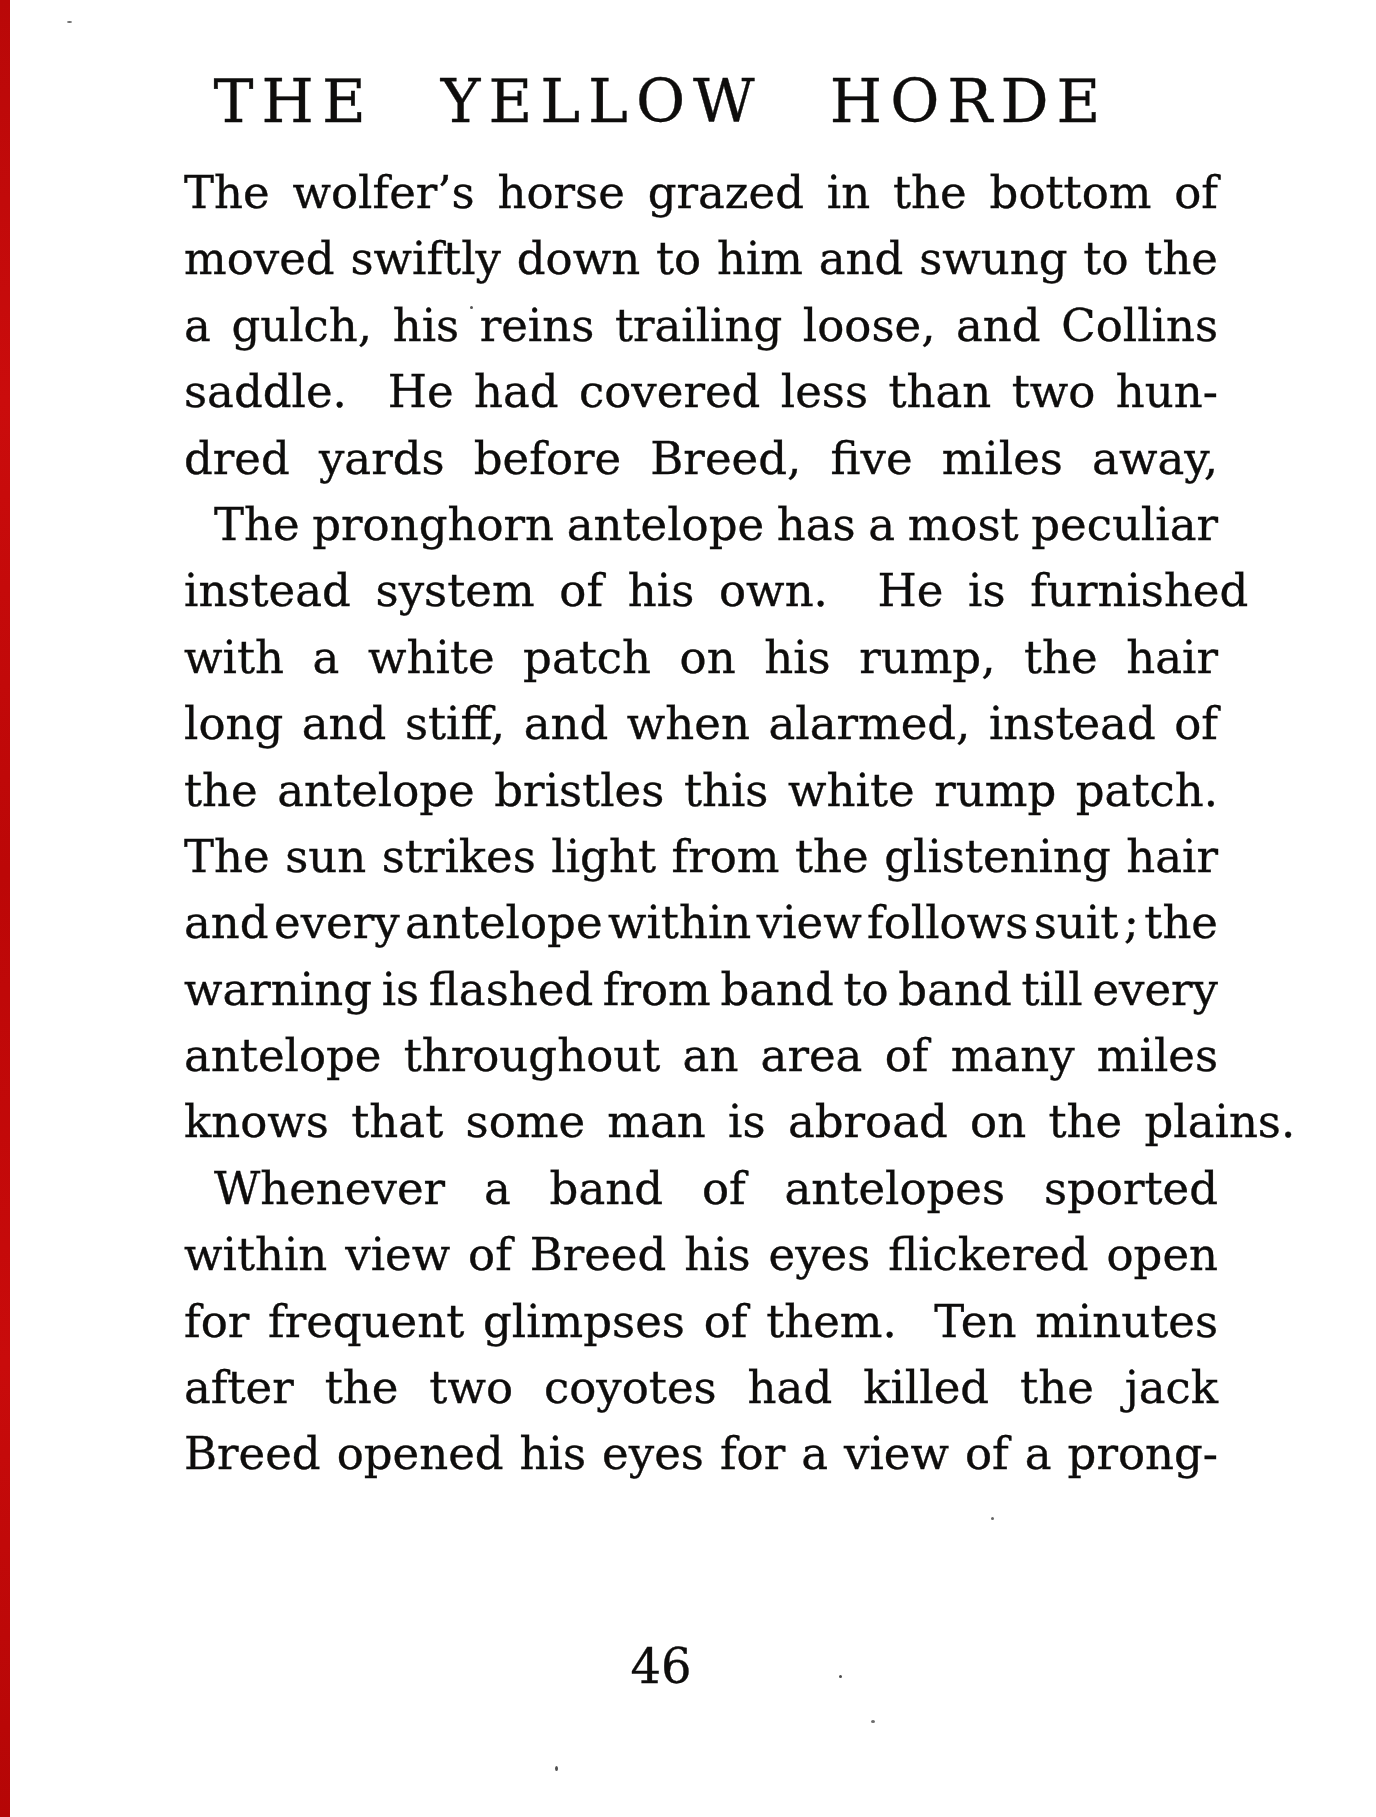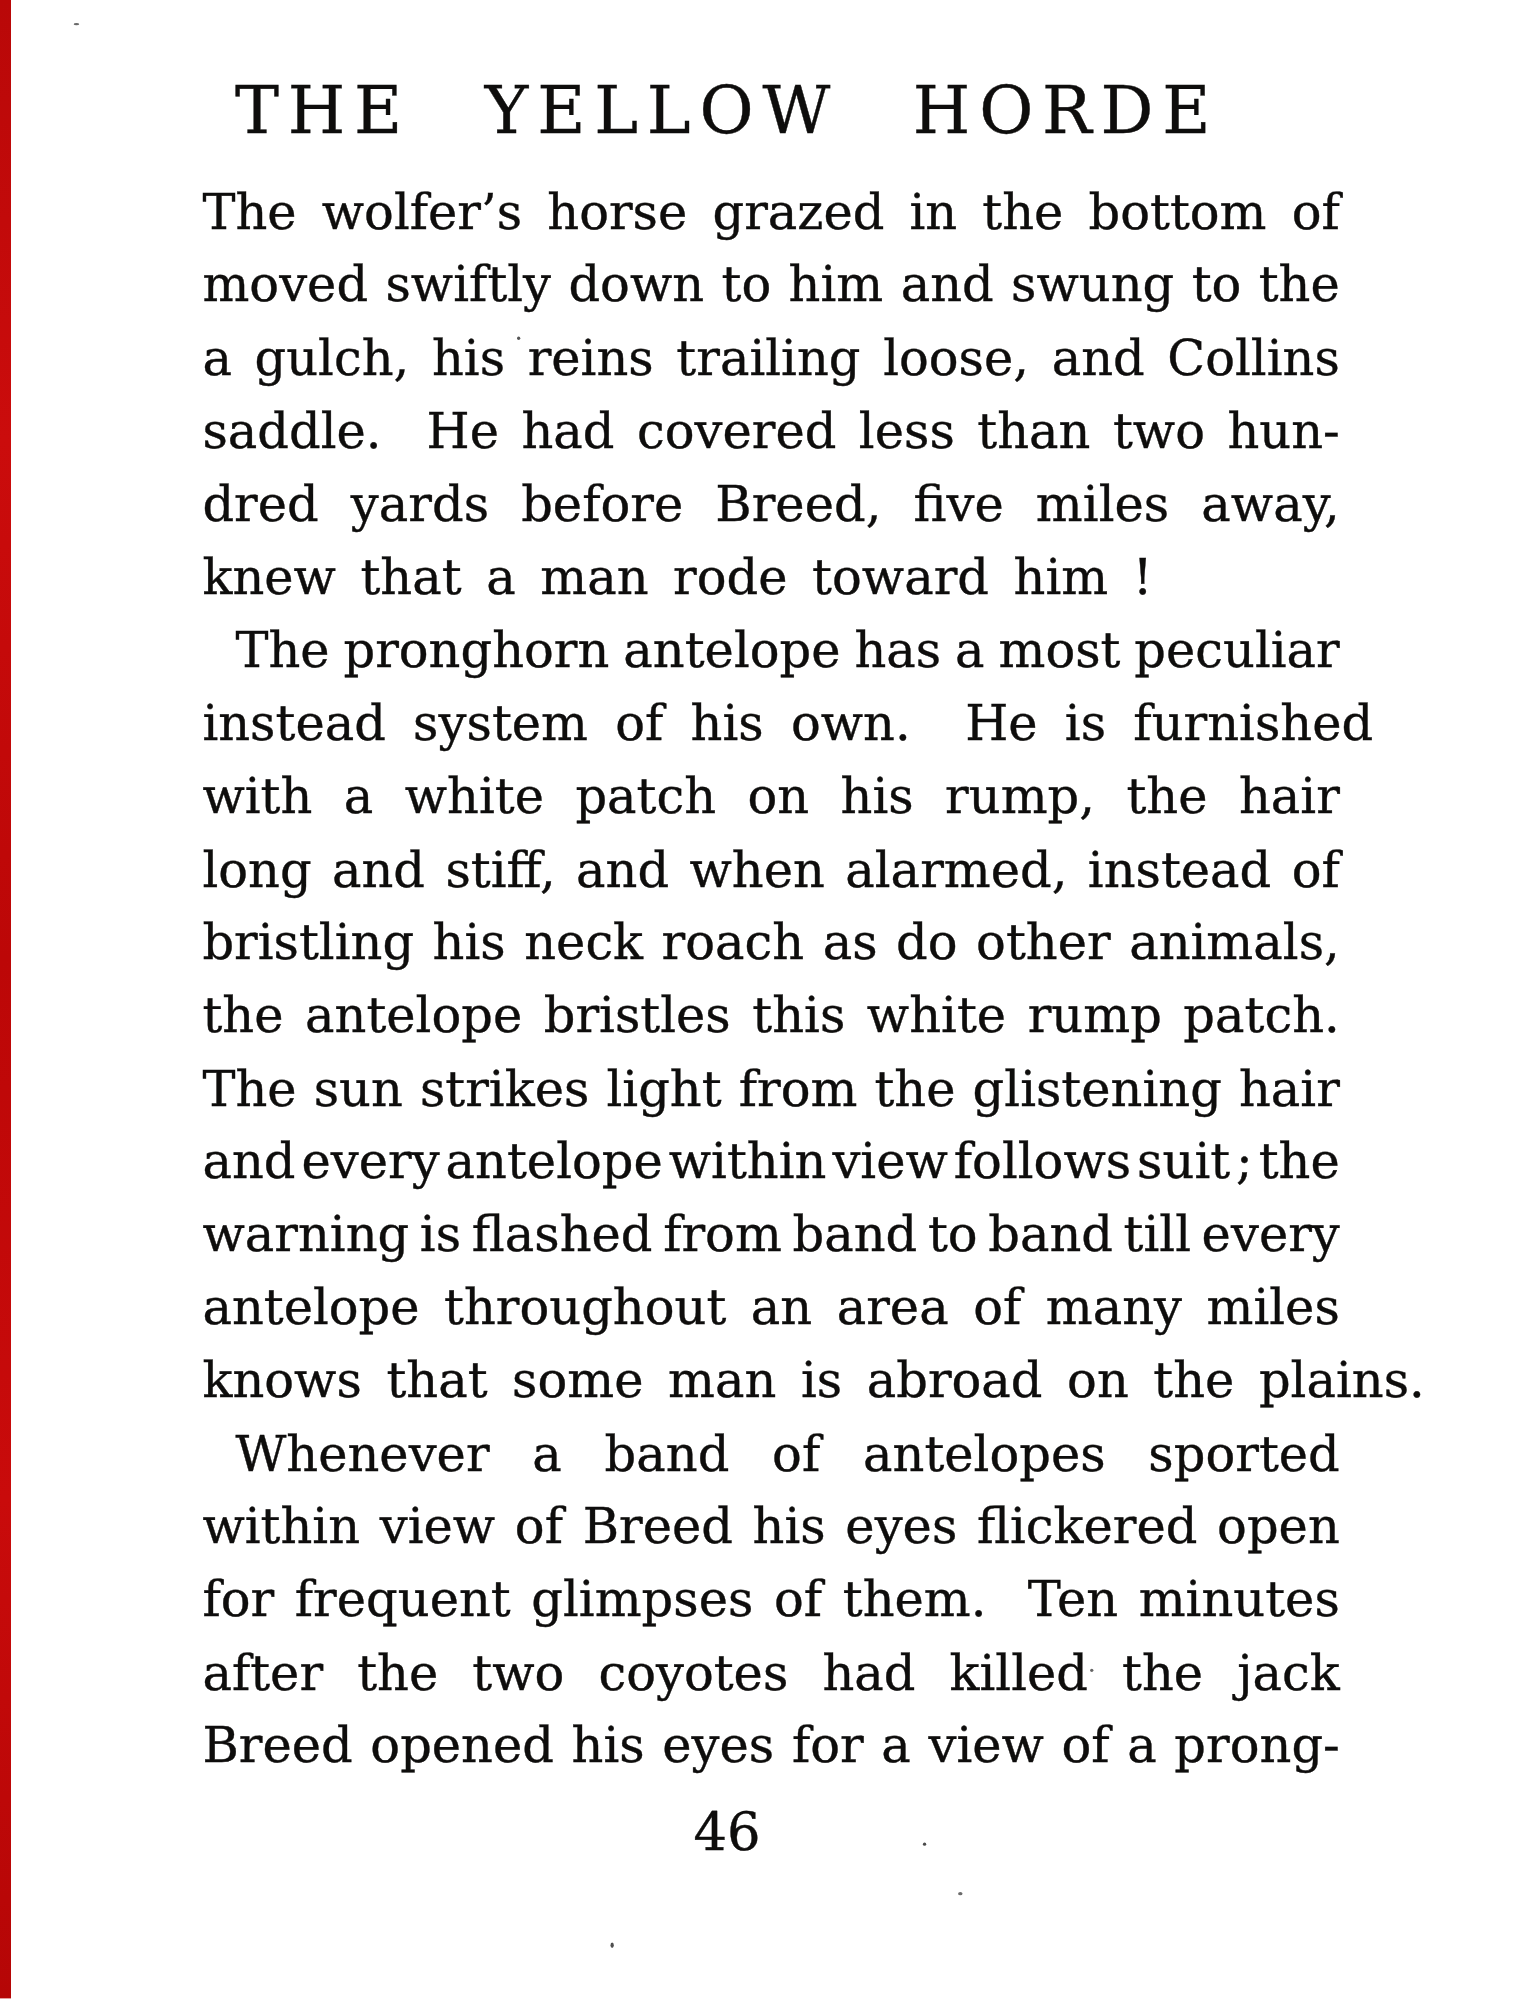--- a/index.html
+++ b/index.html
@@ -36,27 +36,25 @@
 
   <h1 class="title">THE YELLOW HORDE</h1>
 
   <div class="body-text">
 
     <div class="line j"><span style="word-spacing: 8.54241px;">The wolfer’s horse grazed in the bottom of</span></div>
     <div class="line j"><span style="word-spacing: 1.48633px;">moved swiftly down to him and swung to the</span></div>
     <div class="line j"><span style="word-spacing: 6.27232px;">a gulch, his reins trailing loose, and Collins</span></div>
     <div class="line j"><span style="word-spacing: 6.12305px;">saddle.  He had covered less than two hun-</span></div>
     <div class="line j"><span style="word-spacing: 14.8828px;">dred yards before Breed, five miles away,</span></div>
-    <div class="line last"><span>knew that a man rode toward him !</span></div>
 
     <div class="line j ind"><span style="word-spacing: -1.68229px;">The pronghorn antelope has a most peculiar</span></div>
     <div class="line j"><span style="word-spacing: 10.4453px;">instead system of his own.  He is furnished</span></div>
     <div class="line j"><span style="word-spacing: 14.252px;">with a white patch on his rump, the hair</span></div>
     <div class="line j"><span style="word-spacing: 4.20982px;">long and stiff, and when alarmed, instead of</span></div>
-    <div class="line j"><span style="word-spacing: 2.51786px;">bristling his neck roach as do other animals,</span></div>
     <div class="line j"><span style="word-spacing: 5.28125px;">the antelope bristles this white rump patch.</span></div>
     <div class="line j"><span style="word-spacing: 1.22098px;">The sun strikes light from the glistening hair</span></div>
     <div class="line j"><span style="word-spacing: -8.88477px;">and every antelope within view follows suit ; the</span></div>
     <div class="line j"><span style="word-spacing: -4.64062px;">warning is flashed from band to band till every</span></div>
     <div class="line j"><span style="word-spacing: 7.94792px;">antelope throughout an area of many miles</span></div>
     <div class="line last"><span>knows that some man is abroad on the plains.</span></div>
 
     <div class="line j ind"><span style="word-spacing: 24.5719px;">Whenever a band of antelopes sported</span></div>
     <div class="line j"><span style="word-spacing: 3.5625px;">within view of Breed his eyes flickered open</span></div>
     <div class="line j"><span style="word-spacing: 4.43527px;">for frequent glimpses of them.  Ten minutes</span></div>

